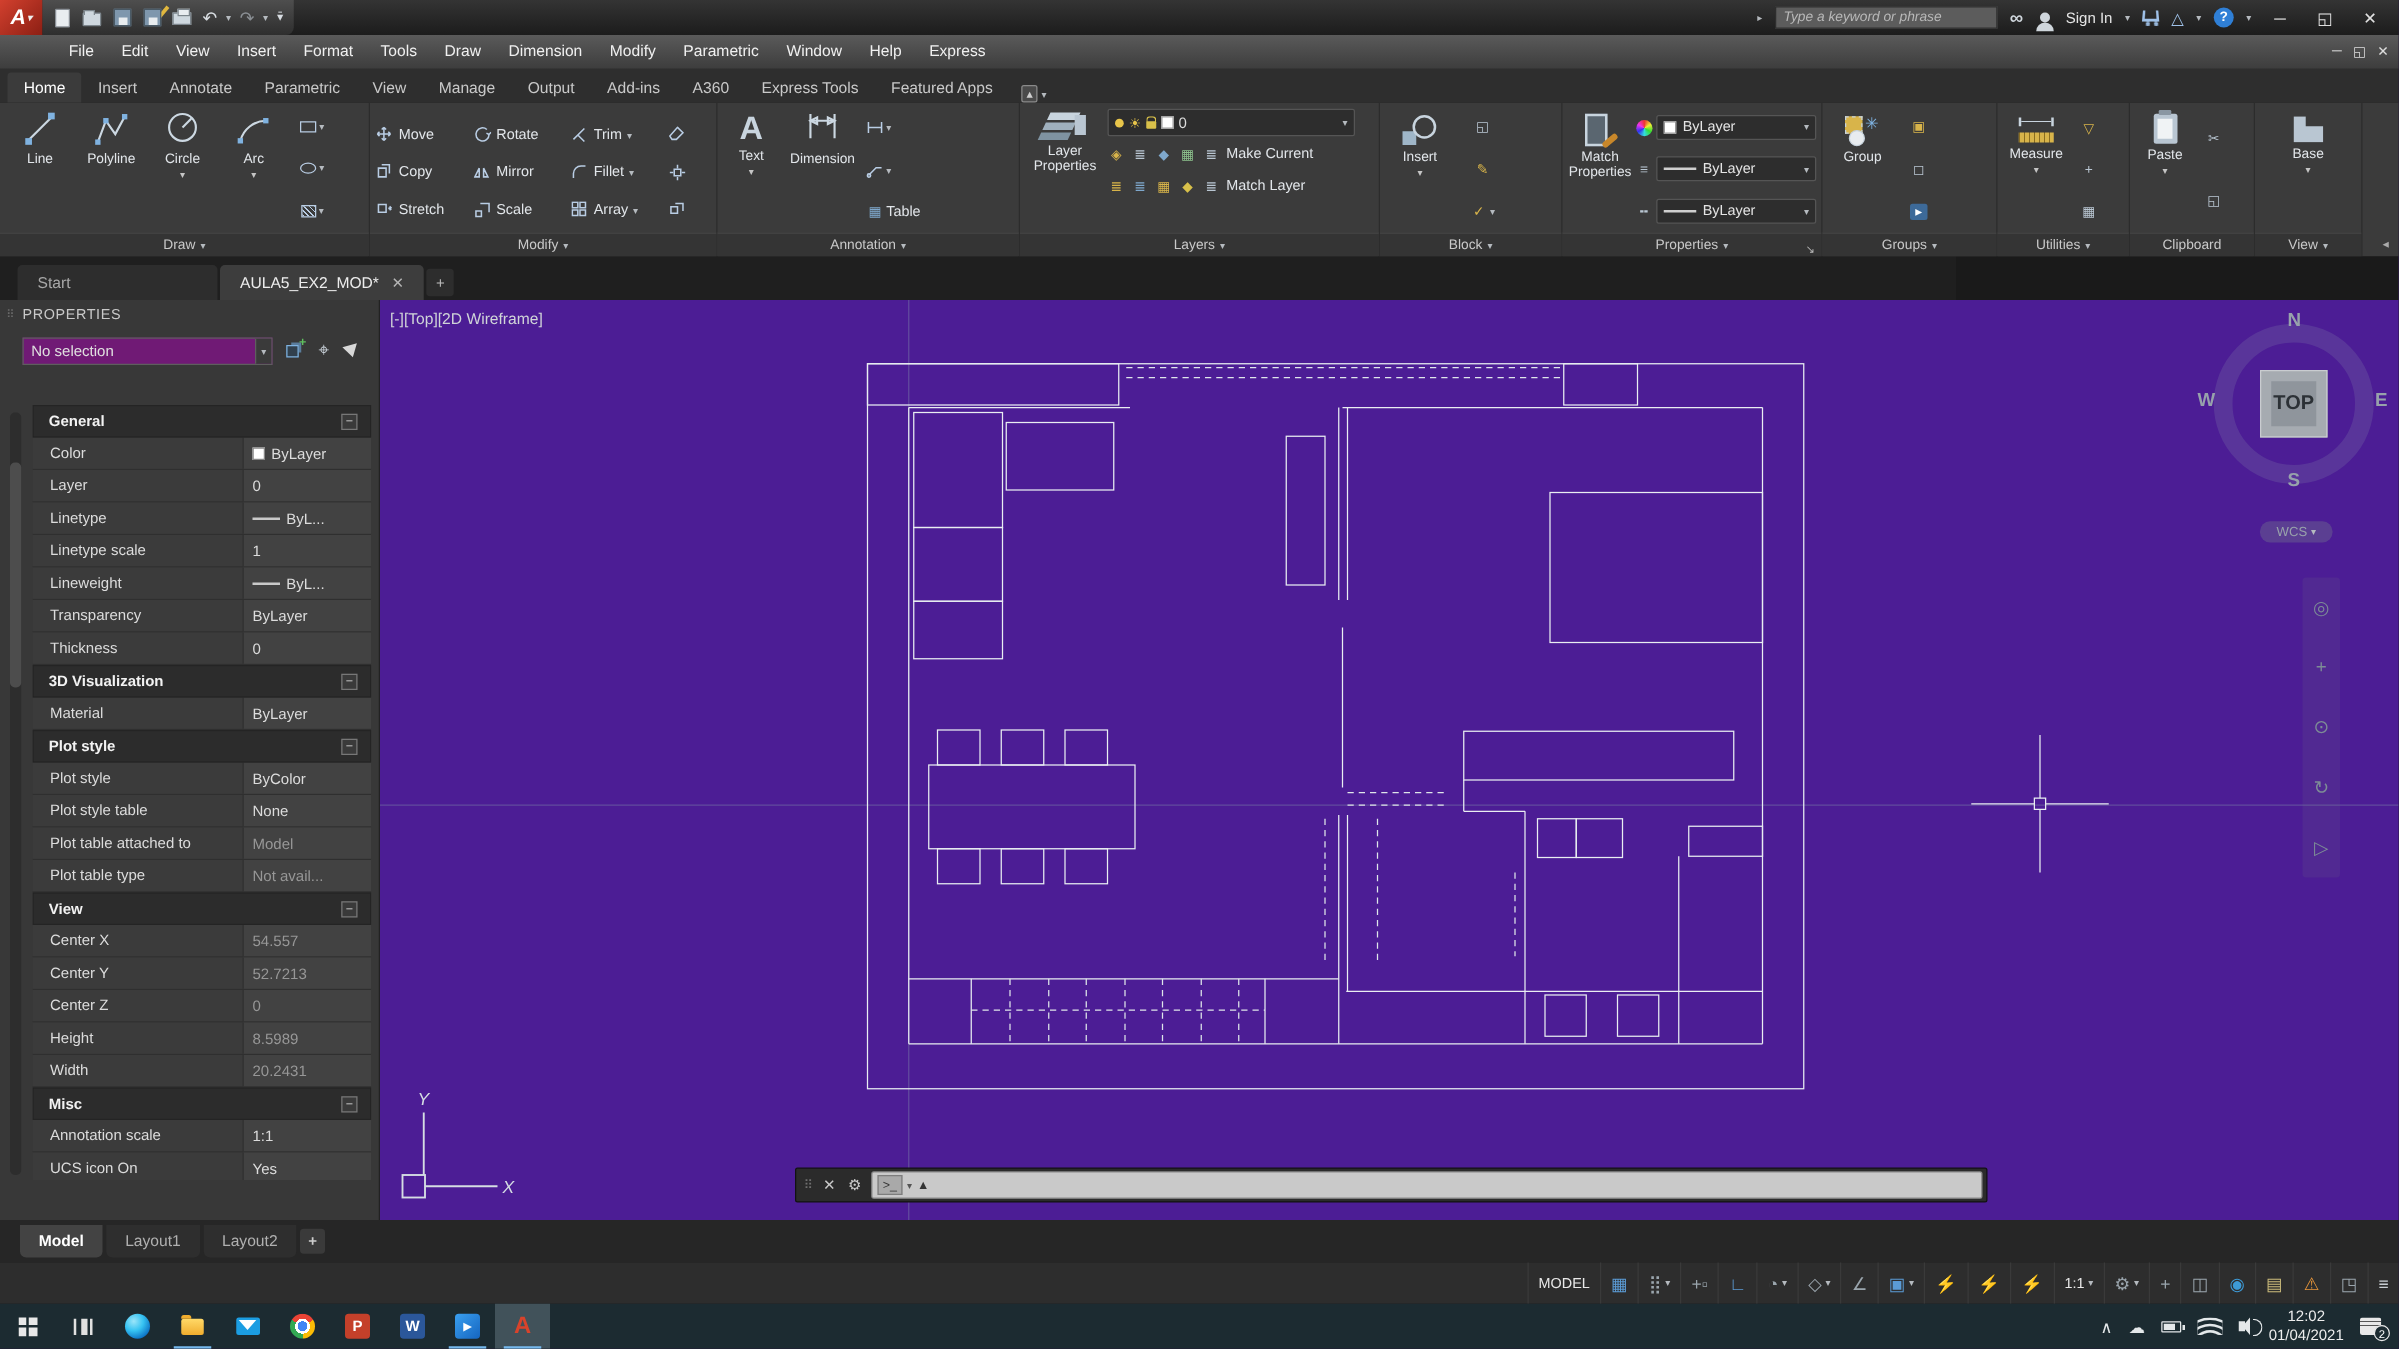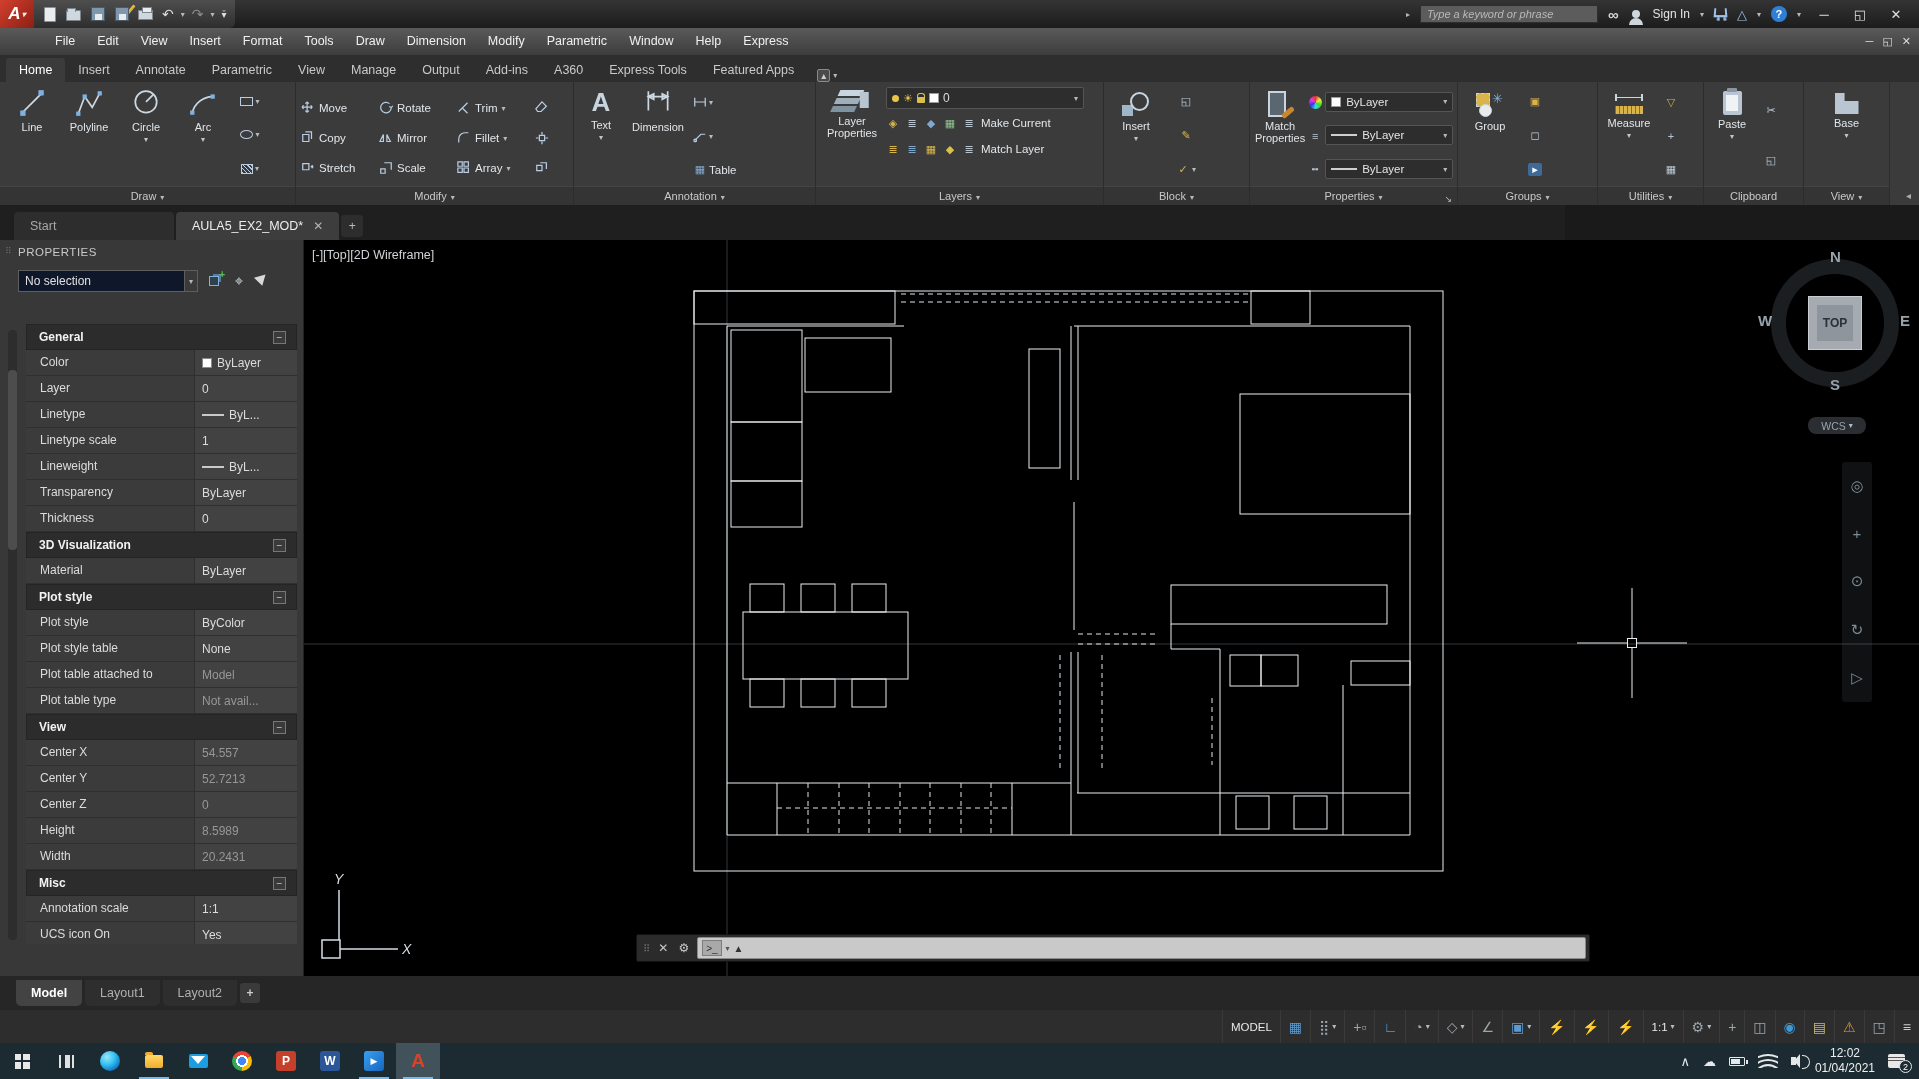--- a/index.html
+++ b/index.html
@@ -116,48 +116,48 @@
 .ftab.doc{background:#3d3d3d;color:#ededed;gap:10px}
 .ftab .x{color:#b5b5b5;font-size:12px}
 .fplus{width:22px;height:22px;background:#2d2d2d;border-radius:3px;color:#bbb;text-align:center;line-height:22px;margin-bottom:3px}
 
 
 #main{position:absolute;top:240px;left:0;width:1919px;height:736px;display:flex}
 #palette{width:304px;background:#383838;position:relative;flex:0 0 auto;border-right:1px solid #222}
 #phead{height:24px;display:flex;align-items:center;color:#c9c9c9;font-size:11.5px;letter-spacing:.5px;padding-left:18px}
 #pgrip{position:absolute;left:5px;top:6px;color:#6a6a6a;font-size:9px}
 #pselrow{display:flex;align-items:center;gap:7px;padding:6px 10px 6px 18px}
-#psel{flex:0 0 auto;width:180px;height:22px;background:#0f172a;border:1px solid #5e5e5e;display:flex;align-items:center;padding:0 6px;color:#e0e0e0}
+#psel{flex:0 0 auto;width:200px;height:22px;background:#701a75;border:1px solid #5e5e5e;display:flex;align-items:center;padding:0 6px;color:#e0e0e0}
 #psel .dd{margin-left:auto;background:#3a3a3a;height:100%;display:flex;align-items:center;padding:0 4px;margin-right:-6px;border-left:1px solid #5e5e5e}
 .pselico{width:18px;height:18px;position:relative}
 .ico-addsel{width:10px;height:10px;border:1.5px solid #7fb2e0;background:#31404d;margin:4px;position:relative;box-shadow:3px -3px 0 -1px #5a7d9c}
 .ico-addsel::after{content:"+";position:absolute;top:-8px;right:-7px;color:#5fbf5f;font-weight:bold;font-size:10px}
 .ico-pick{font-size:15px;color:#c8d0d8;text-align:center;line-height:18px}
 .ico-qsel{width:0;height:0;border-left:6px solid transparent;border-right:6px solid transparent;border-top:10px solid #d8d8d8;margin:4px auto;transform:rotate(-15deg)}
 #pgrid{position:absolute;top:84px;left:26px;right:6px;height:620px;overflow:hidden}
 .psec{height:26px;background:#2c2c2c;border:1px solid #242424;display:flex;align-items:center;padding-left:12px;position:relative}
 .psecl{font-weight:bold;color:#f2f2f2;font-size:12px}
 .pmin{position:absolute;right:10px;width:13px;height:13px;border:1px solid #777;color:#ccc;font-size:10px;text-align:center;line-height:11px;background:#3a3a3a}
 .prow{height:26px;display:flex;border-bottom:1px solid #2f2f2f}
 .plab{width:168px;padding-left:14px;background:#3b3b3b;color:#dcdcdc;font-size:12px;line-height:25px;white-space:nowrap;overflow:hidden}
 .pval{flex:1;background:#424242;border-left:1px solid #2f2f2f;display:flex;align-items:center;gap:5px;padding-left:7px;color:#dcdcdc;font-size:12px;white-space:nowrap;overflow:hidden}
 .pval.dim{color:#979797}
 .swatch{width:10px;height:10px;background:#fff;border:1px solid #888;flex:0 0 auto}
 .lineg{width:22px;height:2px;background:#c9c9c9;flex:0 0 auto}
 #pscroll{position:absolute;left:8px;top:90px;width:9px;height:610px;background:#2d2d2d;border-radius:4px}
 #pthumb{position:absolute;left:0;top:40px;width:9px;height:180px;background:#4d4d4d;border-radius:4px}
 
 
-#canvas{flex:1;position:relative;background:#000000;overflow:hidden}
+#canvas{flex:1;position:relative;background:#4c1d95;overflow:hidden}
 #vplabel{position:absolute;left:8px;top:8px;color:#d0d4d8;font-size:12.5px;z-index:5}
 #vcube{position:absolute;left:1462px;top:12px;width:138px;height:142px;z-index:5}
 #vring{position:absolute;left:5px;top:7px;width:128px;height:128px;border-radius:50%;border:15px solid rgba(150,165,180,.18)}
 .cdir{position:absolute;color:#97a2ab;font-weight:bold;font-size:15px;z-index:2}
 #vface{position:absolute;left:42px;top:44px;width:54px;height:54px;background:#a6abb1;border:1px solid #c9ccd0;display:flex;align-items:center;justify-content:center}
-#vfacein{width:36px;height:36px;background:#8f959c;display:flex;align-items:center;justify-content:center;color:#2c3136;font-weight:bold;font-size:12px}
+#vfacein{width:36px;height:36px;background:#8f959c;display:flex;align-items:center;justify-content:center;color:#2c3136;font-weight:bold;font-size:16px}
 #wcsbtn{position:absolute;left:1504px;top:177px;width:58px;height:17px;border-radius:8px;background:rgba(120,130,140,.35);color:#99a3ab;font-size:10.5px;display:flex;align-items:center;justify-content:center;gap:3px;z-index:5}
 #navbar{position:absolute;left:1538px;top:222px;width:30px;height:240px;background:rgba(110,120,130,.14);border-radius:3px;display:flex;flex-direction:column;align-items:center;justify-content:space-around;z-index:5}
 .nvi{color:#7d8b96;font-size:15px}
 #dock{position:absolute;left:332px;top:694px;width:954px;height:28px;display:flex;align-items:center;background:#2b2b2b;border:1px solid #121212;border-radius:2px;z-index:6;padding-left:3px}
 #dockgrip{color:#6f6f6f;font-size:10px;padding:0 3px}
 .dockbtn{color:#c9c9c9;font-size:12px;padding:0 5px}
 #dockfield{flex:1;height:22px;background:#c9c9c9;border:1px solid #8a8a8a;border-radius:2px;display:flex;align-items:center;margin:0 3px;padding:0 4px;gap:4px}
 #prompt{background:#a9a9a9;border:1px solid #7d7d7d;color:#333;font-size:10px;padding:0 3px;height:16px;line-height:15px}
 #cmdinput{flex:1;background:transparent;border:none;outline:none;font-style:italic;font-size:13px;color:#4a4a4a;font-family:"Liberation Sans",sans-serif}
 #cmdinput::placeholder{color:#5a5a5a;font-style:italic}

